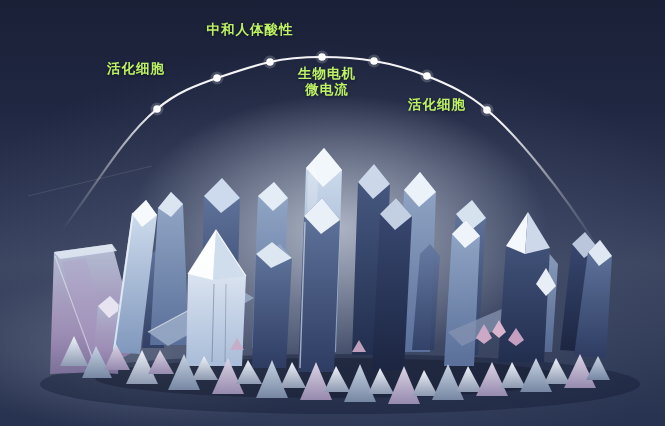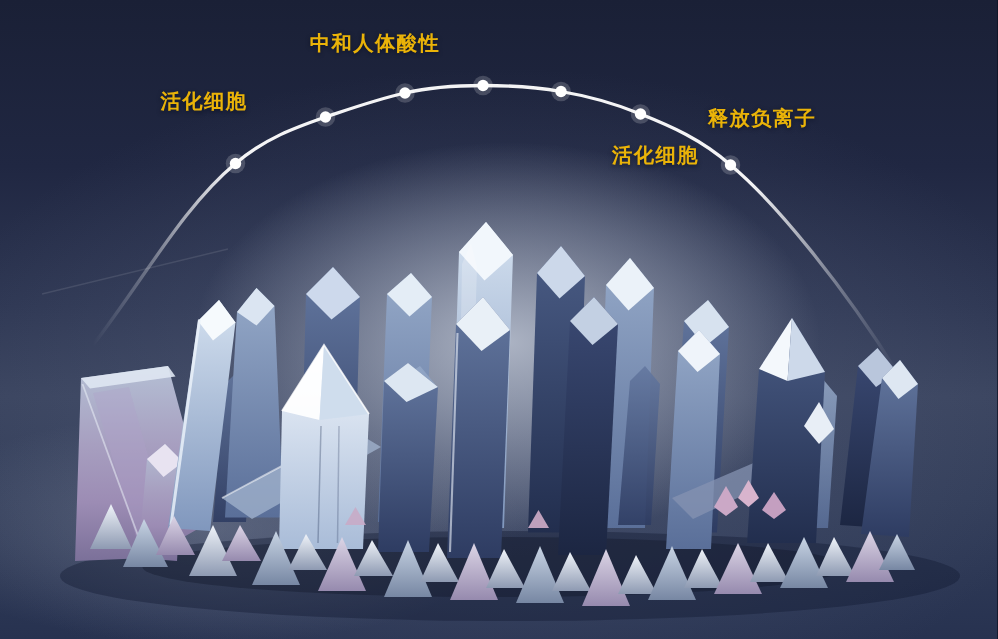--- a/index.html
+++ b/index.html
@@ -10,21 +10,21 @@
   .bg{
     position:absolute;inset:0;
     background:
       radial-gradient(290px 185px at 338px 228px, rgba(190,197,211,0.85) 0%, rgba(152,160,179,0.45) 45%, rgba(152,160,179,0) 72%),
       radial-gradient(300px 110px at 140px 352px, rgba(138,146,166,0.40) 0%, rgba(138,146,166,0) 70%),
       radial-gradient(520px 300px at 330px 270px, rgba(92,102,130,0.50) 0%, rgba(92,102,130,0) 75%),
       linear-gradient(180deg,#1a2036 0%,#202742 26%,#2e3753 48%,#3a445f 62%,#333e5a 78%,#273250 100%);
   }
   svg{position:absolute;left:0;top:0;}
   .label{
-    position:absolute;color:#eab308;font-weight:bold;white-space:nowrap;
+    position:absolute;color:#bef264;font-weight:bold;white-space:nowrap;
     transform:translate(-50%,-50%);text-align:center;
     font-size:13.5px;letter-spacing:1px;line-height:16px;
     text-shadow:0 1px 3px rgba(5,10,25,.55);z-index:5;
   }
   .label.two-line{line-height:15.5px;}
   .label.note{
     font-size:10.5px;letter-spacing:0.5px;line-height:13px;
     opacity:.92;font-weight:bold;
   }
 </style>
@@ -211,21 +211,24 @@
       <polygon points="352,352 359,340 366,352" fill="#cfadc8" opacity=".9"></polygon>
       <polygon points="230,350 237,338 244,350" fill="#c9a9c6" opacity=".85"></polygon>
     </g>
   </svg>
 
   <div class="label" style="left:136px;top:68px">活化细胞</div>
 
 
   <div class="label" style="left:250px;top:29px">中和人体酸性</div>
 
+  <div class="label two-line" style="left:327px;top:81px">
+    <div>生物电机</div>
+    <div>微电流</div>
+  </div>
 
   <div class="label note" style="left:327px;top:111px">
   </div>
 
 
   <div class="label" style="left:437px;top:104px">活化细胞</div>
 
-  <div class="label" style="left:508px;top:79px">释放负离子</div>
 </div>
 
 </body></html>

